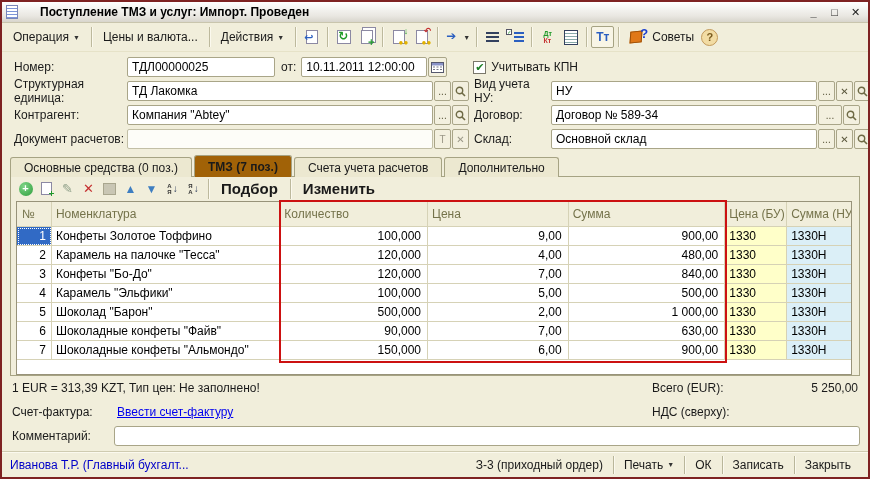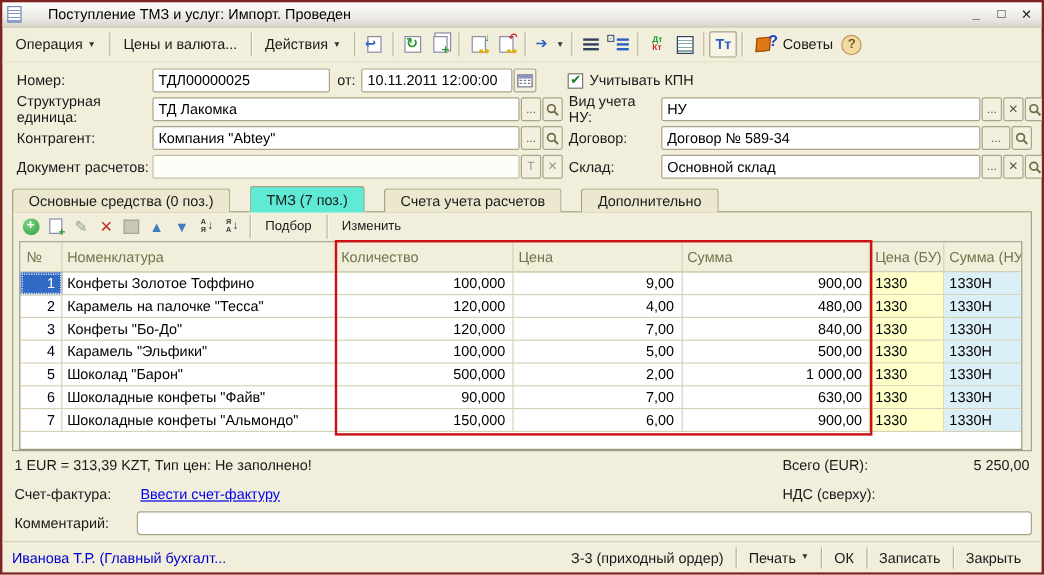--- a/index.html
+++ b/index.html
@@ -3,21 +3,21 @@
 <meta charset="utf-8">
 <style>
   * { box-sizing: border-box; margin:0; padding:0; }
   html,body { width:870px; height:479px; }
   body { font-family:"Liberation Sans","DejaVu Sans",sans-serif; font-size:12px; color:#000; }
   .window { position:relative; width:870px; height:479px; border:2px solid #7E2222; background:#F1EEDB; overflow:hidden; }
 
   
   .titlebar { position:absolute; top:0; left:0; right:0; height:21px; background:linear-gradient(to bottom,#FFFFFF,#E9E7E1 70%,#D8D5CC); display:flex; align-items:center; padding:0 4px; border-bottom:1px solid #C9C5AD; }
   .docico { width:12px; height:14px; border:1px solid #7A86B8; background:repeating-linear-gradient(to bottom,#fff 0 2px,#7E96D8 2px 3px); margin-right:6px; }
-  .title-text { font-weight:normal; font-size:12px;padding-left:16px; }
+  .title-text { font-weight:bold; font-size:12px;padding-left:16px; }
   .wctrl { margin-left:auto; display:flex; gap:4px; }
   .wbtn { width:17px; height:15px; display:inline-flex; align-items:center; justify-content:center; color:#222; font-weight:bold; font-size:11px; cursor:default; }
 
   
   .toolbar { position:absolute; top:21px; left:0; right:0; height:29px; display:flex; align-items:center; padding:0 4px; border-bottom:1px solid #E6E2C8; }
   .tbbtn { padding:3px 7px; display:inline-flex; align-items:center; gap:4px; font-size:12px; color:#1a1a1a; border-radius:2px; }
   .dd { font-size:7px; color:#333; font-style:normal; }
   .tsep { width:1px; height:20px; background:#BDB99D; box-shadow:1px 0 0 #FBF9EE; margin:0 4px; }
   .tbico { position:relative; width:23px; height:22px; display:inline-flex; align-items:center; justify-content:center; border-radius:2px; }
   .tbico.pressed { border:1px solid #A6A383; background:#F8F5E6; }
@@ -40,33 +40,33 @@
   .frow { position:absolute; height:22px; display:flex; align-items:center; }
   .flabel { font-size:12px; color:#1a1a1a; }
   .fld { height:20px; border:1px solid #A9A588; border-radius:2px; background:#fff; padding:1px 4px; font-size:12px; display:flex; align-items:center; overflow:hidden; white-space:nowrap; }
   .fld.dis { background:#FDFDF8; color:#777; border-color:#C2BFA6; }
   .fbtn { height:20px; min-width:17px; border:1px solid #A9A588; background:#F3F0DF; display:inline-flex; align-items:center; justify-content:center; font-size:10px; color:#5A573C; margin-left:1px; border-radius:2px; padding:0 2px; }
   .fbtn.gray { color:#9A9787; }
   .chkbox { width:13px; height:13px; border:1px solid #7A776A; background:#fff; display:inline-flex; align-items:center; justify-content:center; font-size:11px; line-height:11px; color:#1B7E24; font-weight:bold; margin-right:5px; }
 
   
   .tabs { position:absolute; top:153px; left:8px; height:22px; display:flex; align-items:flex-end; z-index:3; }
-  .tab { height:20px; padding:0 13px; display:inline-flex; align-items:center; background:#ECE8D0; border:1px solid #A6A383; border-bottom:none; border-radius:3px 3px 0 0; margin-right:16px; font-size:12px; color:#1a1a1a; }
-  .tab.active { height:22px; background:#5eead4; position:relative; z-index:4; box-shadow:0 2px 0 #F1EEDB; }
+  .tab { height:20px; padding:0 13px; display:inline-flex; align-items:center; background:#ECE8D0; border:1px solid #A6A383; border-bottom:none; border-radius:3px 3px 0 0; margin-right:2px; font-size:12px; color:#1a1a1a; }
+  .tab.active { height:22px; background:#a16207; position:relative; z-index:4; box-shadow:0 2px 0 #F1EEDB;font-weight:bold; }
   .panel { position:absolute; top:174px; left:8px; width:850px; height:200px; border:1px solid #A6A383; background:#F1EEDB; }
   .gridbar { height:23px; display:flex; align-items:center; padding:0 4px; }
   .gico { width:21px; height:19px; display:inline-flex; align-items:center; justify-content:center; position:relative; font-size:13px; }
   .addcirc { width:14px; height:14px; border-radius:50%; background:radial-gradient(circle at 35% 30%,#7FD487,#2E9E3C); color:#fff; font-weight:bold; font-size:11px; line-height:13px; text-align:center; }
   .pencil { color:#8FA089; font-size:13px; }
   .delx { color:#C53030; font-weight:bold; font-size:13px; }
   .savebox { width:13px; height:12px; background:#C9C6B4; border:1px solid #A9A68E; }
   .arrup { color:#3E7EC1; font-size:12px; } .arrdn { color:#3E7EC1; font-size:12px; }
   .srt { font-size:6px; line-height:6px; font-weight:bold; color:#333; text-align:center; }
   .srtarr { font-size:10px; color:#33415F; margin-left:1px; }
-  .gbtn { padding:2px 8px; font-size:11px; color:#1a1a1a; }
+  .gbtn { padding:2px 8px; font-size:15px; color:#1a1a1a;font-weight:bold; }
 
   
   .gridwrap { position:relative; margin:1px 0 0 5px; width:836px; }
   .grid { width:836px; height:174px; background:#fff; border:1px solid #98937A; overflow:hidden; }
   .thead { display:flex; height:25px; background:#F1EEDB; border-bottom:1px solid #C6C2A4; align-items:center; }
   .thead .cell { color:#75734B; font-size:12px; height:25px; line-height:24px; background:transparent !important; }
   .trow { display:flex; height:19px; }
   .cell { height:19px; line-height:18px; font-size:12px; padding:0 4px; border-right:1px solid #D6D2B6; border-bottom:1px solid #D6D2B6; overflow:hidden; white-space:nowrap; }
   .c-num { width:35px; text-align:right; padding-right:5px; }
   .c-name { width:229px; }

